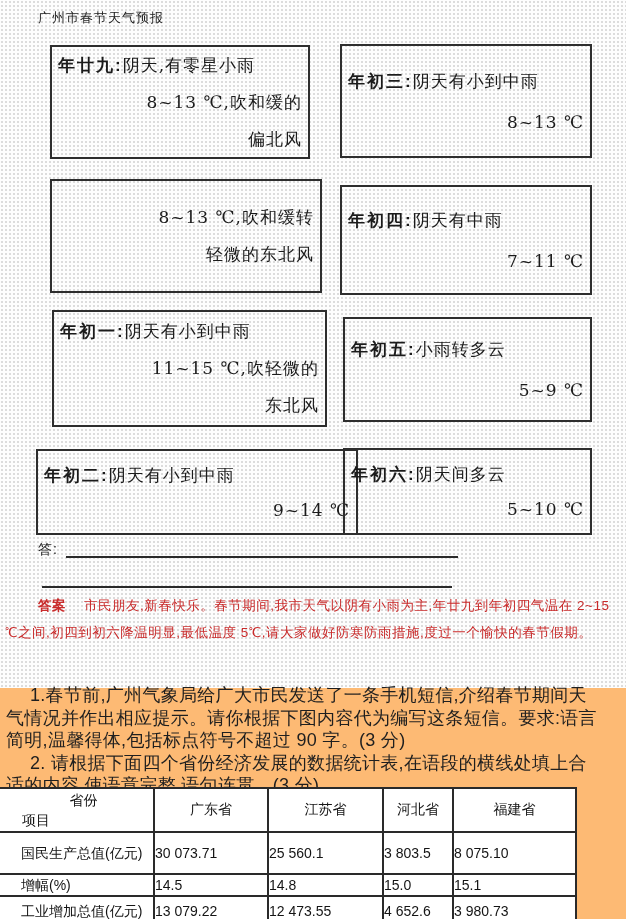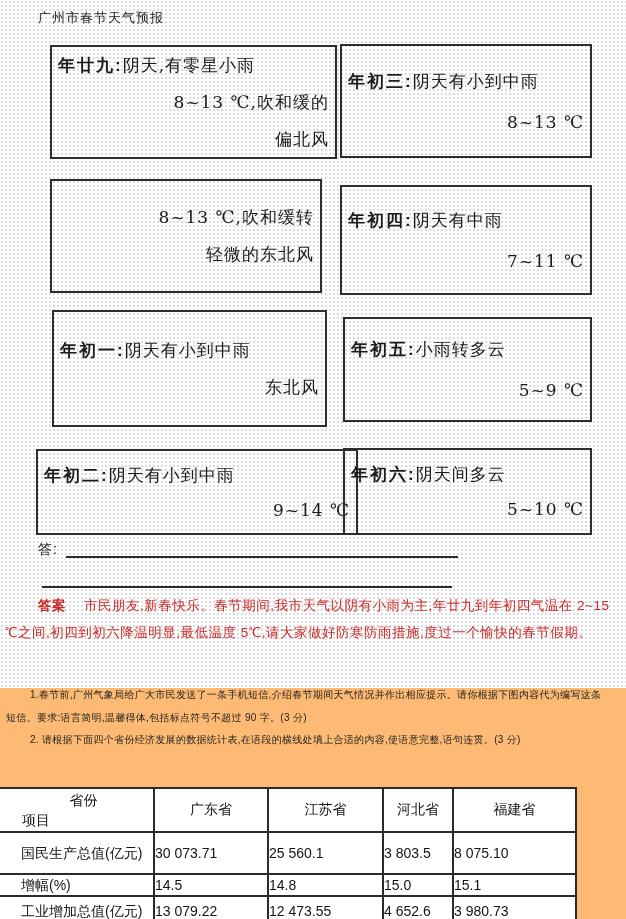--- a/index.html
+++ b/index.html
@@ -43,21 +43,21 @@
     line-height: 37px;
     letter-spacing: 1px;
   }
   .wbox.lh40 { line-height: 40px; }
   .wday {
     font-weight: bold;
     font-family: "Liberation Sans", sans-serif;
     letter-spacing: 2px;
   }
   .indent { margin-left: 72px; text-align: right; }
-  .b0 { left: 50px;  top: 45px;  width: 287px; height: 114px; }
+  .b0 { left: 50px;  top: 45px;  width: 260px; height: 114px; }
   .b1 { left: 340px; top: 44px;  width: 252px; height: 114px; }
   .b2 { left: 50px;  top: 179px; width: 272px; height: 114px; }
   .b3 { left: 340px; top: 185px; width: 252px; height: 110px; }
   .b4 { left: 52px;  top: 310px; width: 275px; height: 117px; }
   .b5 { left: 343px; top: 317px; width: 249px; height: 105px; }
   .b6 { left: 36px;  top: 449px; width: 322px; height: 86px; line-height: 34px; }
   .b7 { left: 343px; top: 448px; width: 249px; height: 87px; line-height: 34px; }
   
   .ans-prompt {
     position: absolute;
@@ -83,21 +83,21 @@
     color: #c92b2b;
     text-indent: 33px;
     letter-spacing: 0.5px;
   }
   .ak-label { font-weight: bold; margin-right: 18px; }
   
   .questions {
     position: absolute;
     left: 6px; top: 684px;
     width: 596px;
-    font-size: 10px;
+    font-size: 18px;
     line-height: 22.5px;
     color: #1f1f1f;
   }
   .questions p { margin: 0; text-indent: 24px; letter-spacing: 0.3px; }
   
   .etable {
     position: absolute;
     left: -6px; top: 787px;
     border-collapse: collapse;
     table-layout: fixed;
@@ -154,20 +154,21 @@
     <div class="indent">8~13 ℃,吹和缓转</div>
     <div class="indent">轻微的东北风</div>
   </div>
   <div class="wbox b3 lh40">
     <div><span class="wday">年初四:</span><span>阴天有中雨</span></div>
     <div class="indent">7~11 ℃</div>
   </div>
 
   <div class="wbox b4">
     <div><span class="wday">年初一:</span><span>阴天有小到中雨</span></div>
+    <div class="indent">11~15 ℃,吹轻微的</div>
     <div class="indent">东北风</div>
   </div>
   <div class="wbox b5 lh40">
     <div><span class="wday">年初五:</span><span>小雨转多云</span></div>
     <div class="indent">5~9 ℃</div>
   </div>
 
   <div class="wbox b6">
     <div><span class="wday">年初二:</span><span>阴天有小到中雨</span></div>
     <div class="indent">9~14 ℃</div>

